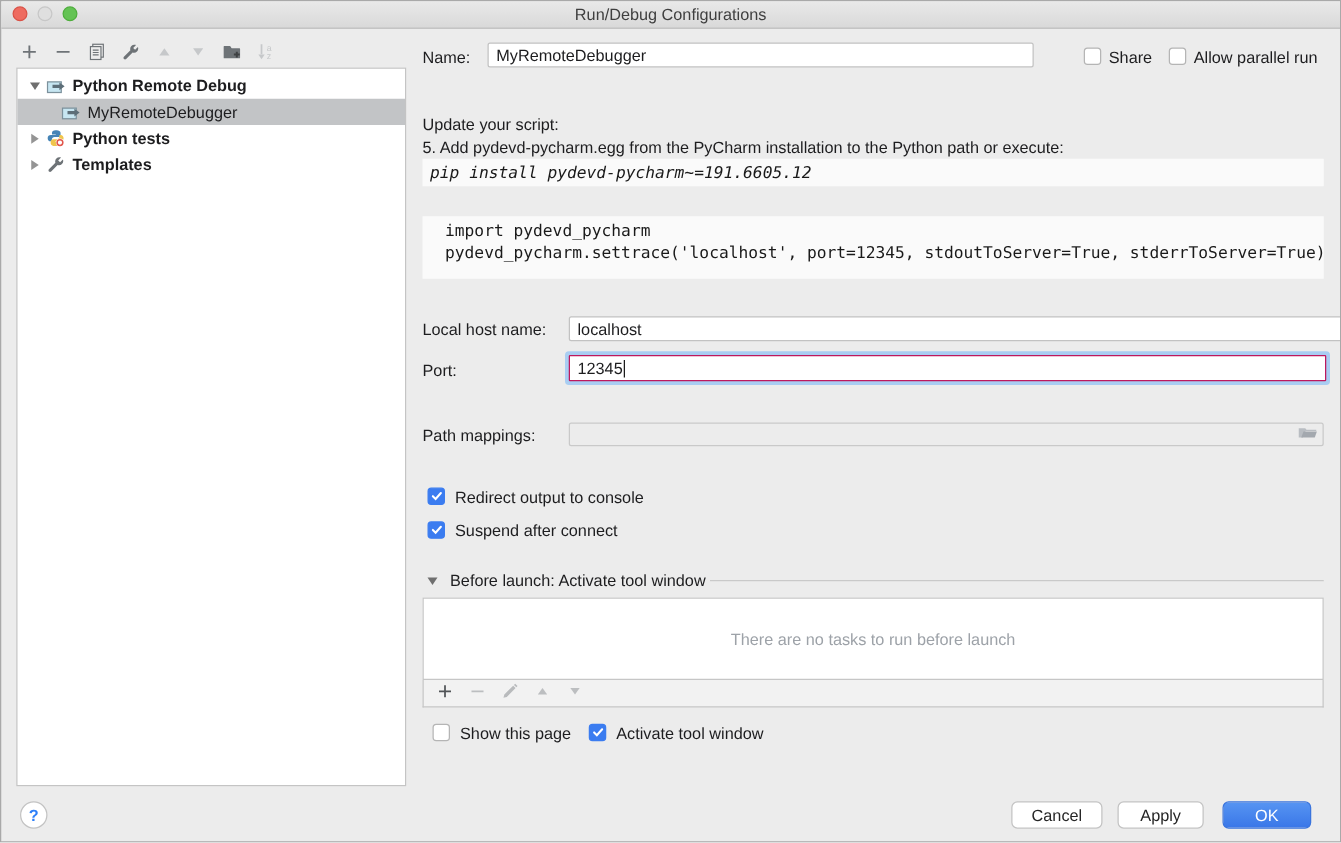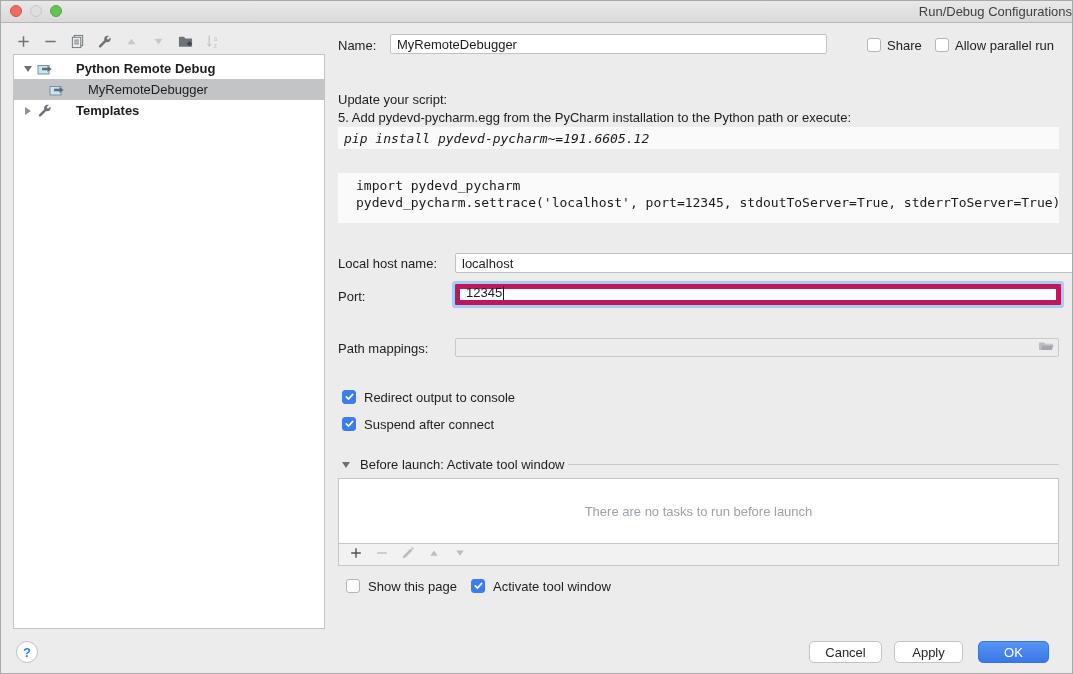--- a/index.html
+++ b/index.html
@@ -5,50 +5,50 @@
   * { margin:0; padding:0; box-sizing:border-box; }
   html,body { background:#f5f5f5; }
   .window {
     position:relative; width:1073px; height:674px; background:#ececec;
     border:1px solid #a9a9a9; overflow:hidden;
     font-family:"Liberation Sans", sans-serif; font-size:13px; color:#1d1d1f;
   }
   
   .titlebar { position:absolute; left:0; top:0; right:0; height:22px;
     background:linear-gradient(#e9e9e9,#d9d9d9); border-bottom:1px solid #b7b7b7; }
-  .title { text-align:right; line-height:21px; font-size:13px; color:#3f3f3f; }
+  .title { text-align:center; line-height:21px; font-size:13px; color:#3f3f3f; }
   .lights { position:absolute; left:9px; top:4px; display:flex; gap:8px; }
   .light { width:12px; height:12px; border-radius:50%; display:inline-block; }
   .light.red   { background:#ee6b60; border:1px solid #da5247; }
   .light.gray  { background:#dfdfdf; border:1px solid #c7c7c7; }
   .light.green { background:#64c354; border:1px solid #4fae3d; }
   
   .left-toolbar { position:absolute; left:14px; top:33px; height:18px; display:flex; gap:10px; align-items:center; }
   .tbtn { width:17px; height:17px; border:none; background:none; padding:0; display:flex; align-items:center; justify-content:center; cursor:default; }
   .tree { position:absolute; left:12px; top:53px; width:312px; height:575px;
     background:#ffffff; border:1px solid #c4c4c4; padding-top:3px; }
   .trow { position:relative; height:21px; display:flex; align-items:center; }
   .trow.selected { background:#c2c4c6; }
   .tri-down { width:0; height:0; border-left:4.5px solid transparent; border-right:4.5px solid transparent; border-top:6px solid #6f6f6f; }
   .tri-right{ width:0; height:0; border-top:4.5px solid transparent; border-bottom:4.5px solid transparent; border-left:6px solid #949494; }
   .tw { width:12px; display:flex; justify-content:center; margin-left:8px; flex:none; }
   .ticon { width:17px; display:flex; justify-content:center; align-items:center; margin-left:2px; flex:none; }
-  .tlabel { margin-left:23px; white-space:nowrap; }
+  .tlabel { margin-left:5px; white-space:nowrap; }
   .tlabel.bold { font-weight:bold; }
   .indent { margin-left:34px; }
   
   .lab { position:absolute; white-space:nowrap; }
   .field { position:absolute; background:#fff; border:1px solid #c2c2c2; border-radius:2px;
     font-family:"Liberation Sans",sans-serif; font-size:13px; color:#1d1d1f;
     padding:0 6px; display:flex; align-items:center; }
   input.field { display:block; }
   #name-field { left:389px; top:33px; width:437px; height:20px; }
   #lh-field   { left:454px; top:252px; width:676px; height:20px; }
   #port-field { left:454px; top:283px; width:606px; height:21px;
-    border:5px solid #be185d; box-shadow:0 0 0 3px #a9cdf2; border-radius:1px;align-items:flex-end; }
+    border:1px solid #be185d; box-shadow:0 0 0 3px #a9cdf2; border-radius:1px; }
   .caret { display:inline-block; width:1px; height:14px; background:#1b1b1b; margin-left:1px; }
   #pm-field { left:454px; top:337px; width:604px; height:19px; background:#ececec;
     border:1px solid #c9c9c9; justify-content:flex-end; padding-right:4px; }
   
   .cb { position:absolute; width:14px; height:14px; background:#fff; border:1px solid #b5b5b5;
     border-radius:3px; display:flex; align-items:center; justify-content:center; }
   .cb.checked { background:#3b7cf0; border:1px solid #3b7cf0; }
   
   #intro  { left:337px; top:72px; }
   #update { left:337px; top:91px; }
@@ -162,20 +162,34 @@
           </svg>
       </span>
       <span class="tlabel">MyRemoteDebugger</span>
     </div>
     <div class="trow">
       <span class="tw">
           <span class="tri-right"></span>
         </span>
       <span class="ticon">
         <svg width="15" height="15" viewBox="0 0 16 16">
+            <path d="M7.9 1.2c-1.9 0-3 .9-3 2.2v1.4h3.2v.6H3.9C2.4 5.4 1.2 6.5 1.2 8s1 2.7 2.4 2.7h1.2V9.2c0-1.2 1-2.1 2.3-2.1h3.1c1.1 0 2-.9 2-2V3.4c0-1.3-1.6-2.2-3.3-2.2z" fill="#4584b6"></path>
+            <path d="M8.1 14.8c1.9 0 3-.9 3-2.2v-1.4H7.9v-.6h4.2c1.5 0 2.7-1.1 2.7-2.6s-1-2.7-2.4-2.7h-1.2v1.5c0 1.2-1 2.1-2.3 2.1H5.8c-1.1 0-2 .9-2 2v1.7c0 1.3 1.6 2.2 3.3 2.2z" fill="#efc54d"></path>
+            <circle cx="11.7" cy="11.8" r="3.4" fill="#fff"></circle>
+            <path d="M11.7 8.7a3.1 3.1 0 1 0 0 6.2 3.1 3.1 0 0 0 0-6.2zm0 1.3a1.8 1.8 0 1 1 0 3.6 1.8 1.8 0 0 1 0-3.6z" fill="#e2574c"></path>
+          </svg>
+      </span>
+      <span class="tlabel bold">Python tests</span>
+    </div>
+    <div class="trow">
+      <span class="tw">
+          <span class="tri-right"></span>
+        </span>
+      <span class="ticon">
+        <svg width="15" height="15" viewBox="0 0 16 16">
             <path d="M14.5 5.2c0 2-1.6 3.6-3.6 3.6-.4 0-.8-.1-1.2-.2l-5.5 5.5c-.5.5-1.4.5-1.9 0s-.5-1.4 0-1.9l5.5-5.5c-.1-.4-.2-.8-.2-1.2 0-2 1.6-3.6 3.6-3.6.5 0 1 .1 1.4.3L10.2 4.6l1.6 1.6 2.4-2.4c.2.4.3.9.3 1.4z" fill="#6e7377"></path>
           </svg>
       </span>
       <span class="tlabel bold">Templates</span>
     </div>
   </div>
 
   <span class="lab" style="left:337px;top:37px">Name:</span>
   <input class="field" id="name-field" value="MyRemoteDebugger" style="">
   <span class="cb" style="left:866px;top:37px"></span>

